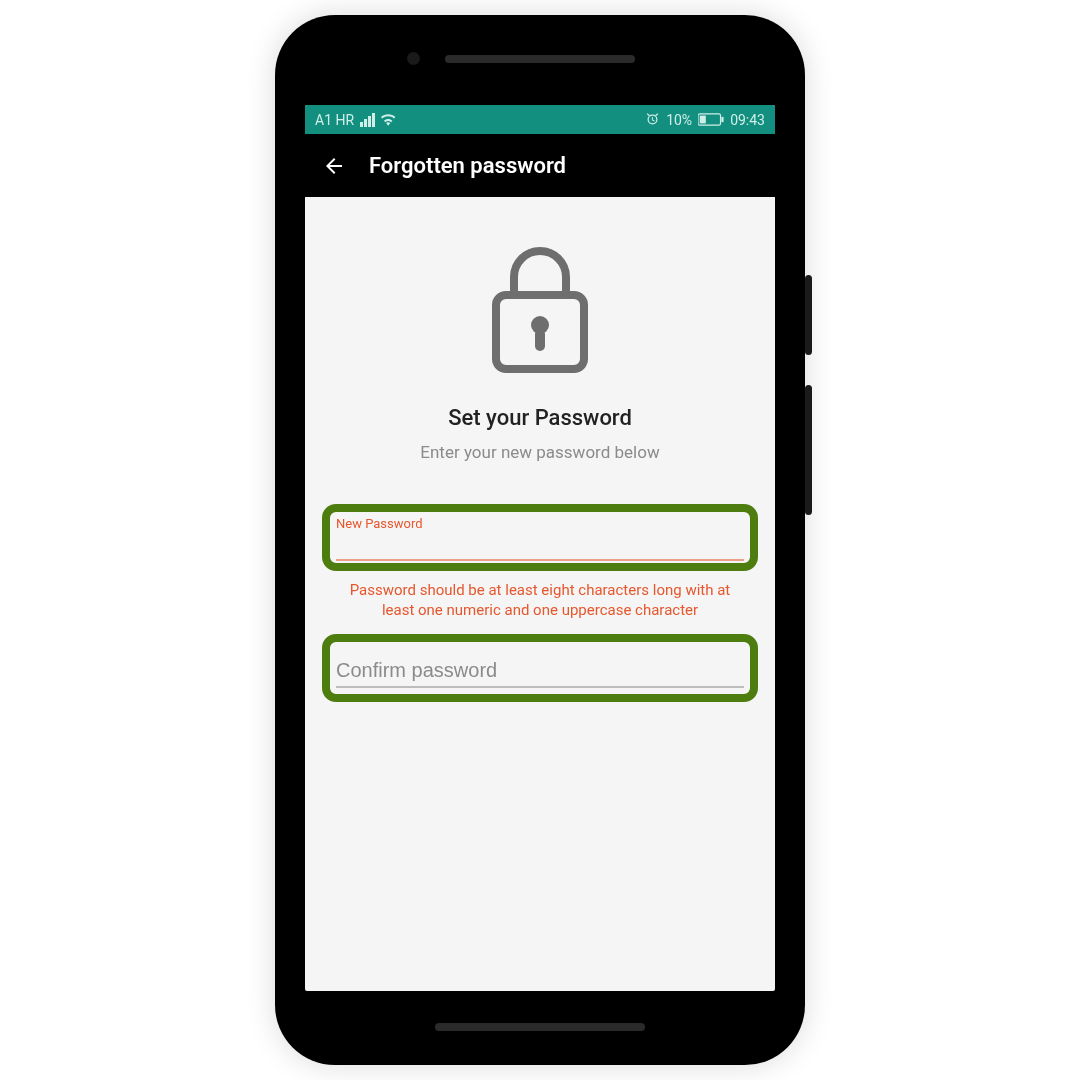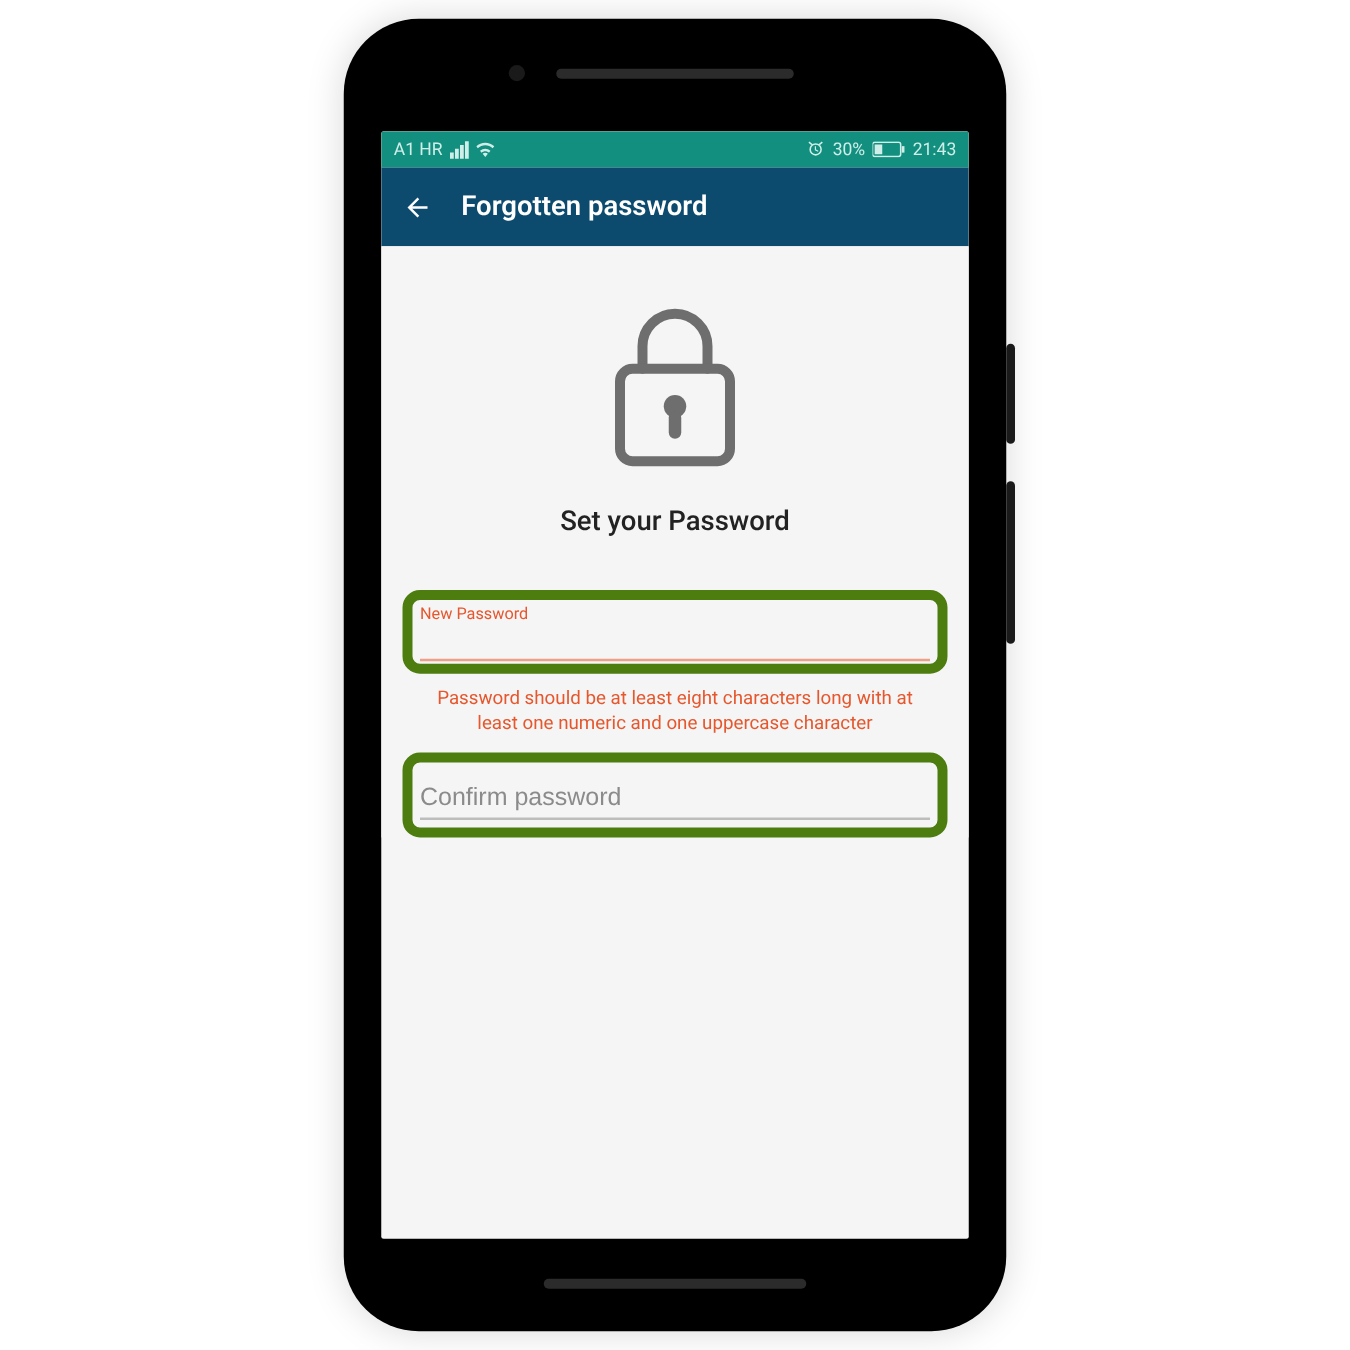--- a/index.html
+++ b/index.html
@@ -76,21 +76,21 @@
       display:inline-flex;align-items:flex-end;gap:1px;
     }
     .signal span{width:3px;background:#cfeee9;display:inline-block;}
     .signal span:nth-child(1){height:5px;}
     .signal span:nth-child(2){height:8px;}
     .signal span:nth-child(3){height:11px;}
     .signal span:nth-child(4){height:14px;}
     
     .appbar{
       height:63px;
-      background:#0c4a6e;
+      background:#000000;
       color:#fff;
       display:flex;
       align-items:center;
       padding:0 16px;
       gap:22px;
     }
     .appbar .title{
       font-size:22px;font-weight:600;
     }
     .back-arrow{
@@ -187,29 +187,29 @@
                 <path fill="#cfeee9" d="M12 18l3.5-4.4c-1-0.8-2.2-1.3-3.5-1.3s-2.5.5-3.5 1.3L12 18zM5 9.7l2.1 2.6C8.5 11 10.2 10.3 12 10.3s3.5.7 4.9 2l2.1-2.6C16.9 7.9 14.5 7 12 7S7.1 7.9 5 9.7zM0 3.6l2.1 2.6C4.9 3.7 8.3 2.3 12 2.3s7.1 1.4 9.9 3.9L24 3.6C20.7.6 16.5-1 12-1S3.3.6 0 3.6z" transform="translate(0 2) scale(.9)"></path>
               </svg>
           </span>
         </div>
         <div class="right">
           <span>
             <svg width="15" height="15" viewBox="0 0 24 24">
                 <path fill="#cfeee9" d="M12 4a8 8 0 1 0 0 16 8 8 0 0 0 0-16zm0 14a6 6 0 1 1 0-12 6 6 0 0 1 0 12zM12.5 8H11v5l4 2 .7-1.2-3.2-1.7V8zM4 2l4 3-1.2 1.6L2.8 3.6 4 2zm16 0l1.2 1.6-4 3L16 5l4-3z"></path>
               </svg>
           </span>
-          <span>30%</span>
+          <span>10%</span>
           <span>
             <svg width="26" height="13" viewBox="0 0 30 14">
                 <rect x="0" y="0.5" width="26" height="13" rx="2" fill="none" stroke="#cfeee9" stroke-width="1.4"></rect>
                 <rect x="2" y="2.5" width="7" height="9" fill="#cfeee9"></rect>
                 <rect x="27" y="4" width="2.5" height="6" fill="#cfeee9"></rect>
               </svg>
           </span>
-          <span>21:43</span>
+          <span>09:43</span>
         </div>
       </div>
 
       <div class="appbar">
         <span class="back-arrow">
           <svg width="24" height="24" viewBox="0 0 24 24">
               <path fill="#fff" d="M20 11H7.8l5.6-5.6L12 4l-8 8 8 8 1.4-1.4L7.8 13H20z"></path>
             </svg>
         </span>
         <div class="title">Forgotten password</div>
@@ -219,20 +219,21 @@
         <div class="lock-wrap">
           <svg width="112" height="140" viewBox="0 0 112 140">
             <path fill="none" stroke="#6e6e6e" stroke-width="8" stroke-linecap="round" d="M30 58 V40 a26 26 0 0 1 52 0 V58"></path>
             <rect x="12" y="58" width="88" height="74" rx="10" fill="none" stroke="#6e6e6e" stroke-width="8"></rect>
             <circle cx="56" cy="88" r="9" fill="#6e6e6e"></circle>
             <rect x="51" y="92" width="10" height="22" rx="5" fill="#6e6e6e"></rect>
           </svg>
         </div>
 
         <div class="h1">Set your Password</div>
+        <div class="sub">Enter your new password below</div>
 
         <div class="field-wrap">
           <div class="float-label">New Password</div>
           <div class="input-line">
             <input type="password" value="" style="">
           </div>
         </div>
 
         <div class="error-msg">Password should be at least eight characters long with at least one numeric and one uppercase character</div>
 

